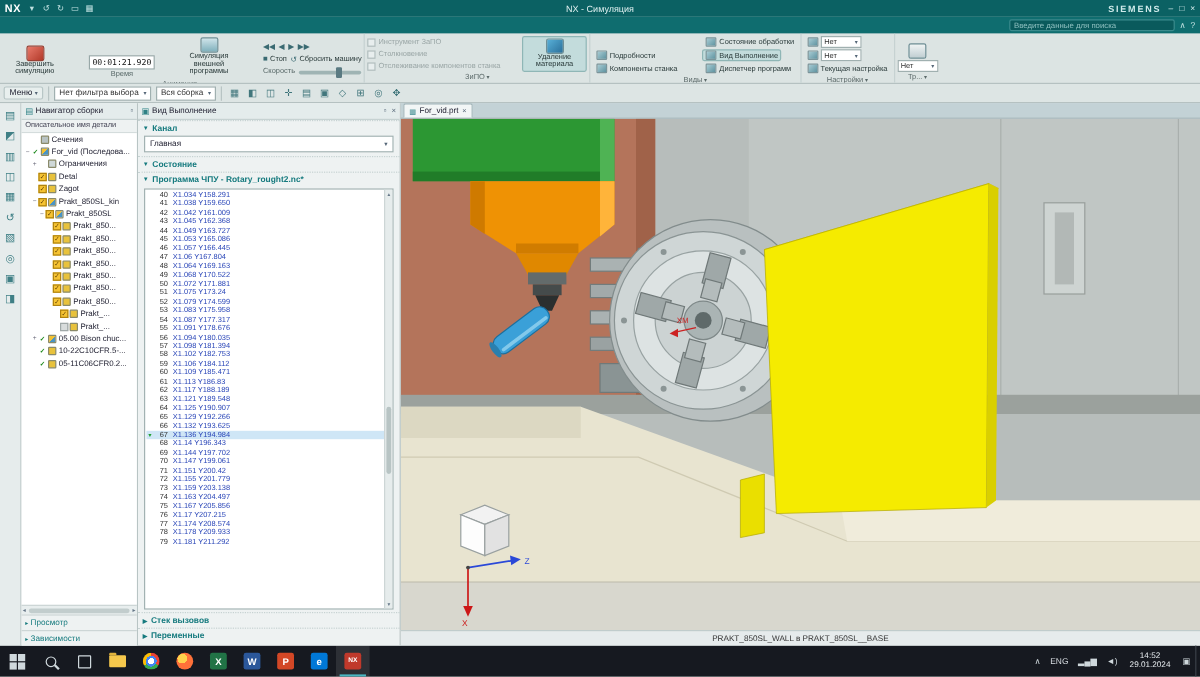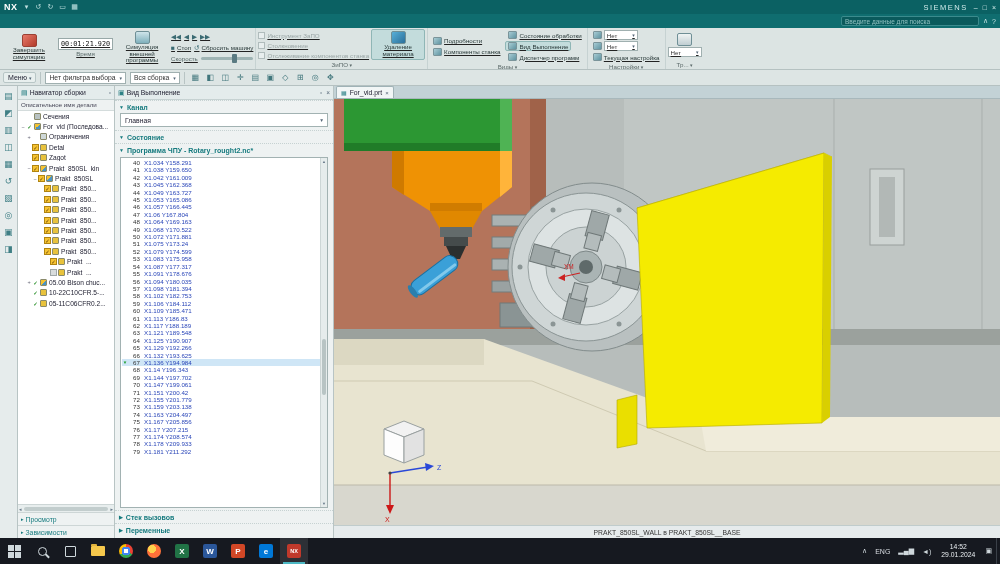--- a/index.html
+++ b/index.html
@@ -5,36 +5,36 @@
   *{margin:0;padding:0;box-sizing:border-box;font-family:"Liberation Sans",sans-serif;}
   html,body{background:#444;}
   #app{position:relative;width:1000px;height:564px;background:#d9e1e1;overflow:hidden;font-size:8px;color:#222;}
 
   
   .titlebar{height:14px;background:#0b6163;display:flex;align-items:center;color:#e8f4f4;padding:0 4px;gap:4px;}
   .nx-logo{font-weight:bold;font-size:9px;color:#fff;letter-spacing:.5px;}
   .qicon{font-size:7px;color:#bfe0e0;width:10px;text-align:center;cursor:default;}
   .tb-title{position:absolute;left:0;right:0;text-align:center;font-size:7.5px;color:#dff0f0;pointer-events:none;}
   .tb-right{margin-left:auto;display:flex;align-items:center;gap:6px;z-index:2;}
-  .brand{font-size:7.5px;letter-spacing:1.5px;color:#cfeaea;font-weight:normal;}
+  .brand{font-size:7.5px;letter-spacing:1.5px;color:#cfeaea;font-weight:bold;}
   .winctl{display:flex;gap:5px;font-size:7px;color:#d8eeee;}
 
   
   .tabrow{height:14px;background:#0f6d6f;display:flex;align-items:stretch;color:#d8ecec;}
   .rtab{padding:0 9px;display:flex;align-items:center;font-size:7.5px;cursor:default;}
   .rtab.active{background:#2f8587;color:#fff;}
   .tabrow-right{margin-left:auto;display:flex;align-items:center;gap:4px;padding-right:4px;}
   .searchbox{width:138px;height:10px;background:#0a5a5c;border:1px solid #3b8b8d;border-radius:2px;color:#9cc6c6;font-size:6.5px;padding:0 3px;}
   .searchbox::placeholder{color:#8fc0c0;}
   .tr-ic{color:#bfe0e0;font-size:7px;}
 
   
   .ribbon{height:42px;background:#dce4e3;border-bottom:1px solid #b5c1c1;display:flex;align-items:stretch;overflow:hidden;}
   .rgroup{display:flex;flex-direction:column;border-right:1px solid #c6d2d2;padding:1px 2px 0;}
-  .rgroup-content{flex:1;display:flex;align-items:center;gap:2px;text-decoration:underline;}
+  .rgroup-content{flex:1;display:flex;align-items:flex-end;gap:18px;}
   .rgroup-label{text-align:center;font-size:6.2px;color:#5c6a6a;height:9px;line-height:9px;white-space:nowrap;}
   .rgroup-label::after{content:" ▾";font-size:5px;}
   .rbtn{display:flex;flex-direction:column;align-items:center;padding:1px 2px;border:1px solid transparent;border-radius:2px;cursor:default;}
   .rbtn.pressed{background:#c3dcdc;border-color:#8fb6b6;}
   .ric{width:15px;height:13px;border-radius:2px;border:1px solid #6f8f96;background:linear-gradient(135deg,#6fb3c0,#2e7a8a);}
   .ric.red{background:linear-gradient(135deg,#e8796a,#b23a2a);border-color:#9a4034;}
   .ric.mon{background:linear-gradient(180deg,#cfe4ea,#7fb0bc);}
   .ric.cube{background:linear-gradient(135deg,#58b0d8,#2a6f9a);}
   .ric.doc{background:linear-gradient(180deg,#f0f4f4,#c0ced2);}
   .rlabel{font-size:6.2px;line-height:6.6px;text-align:center;color:#2a3a3a;max-width:48px;}
@@ -148,20 +148,21 @@
 
   <div class="titlebar">
     <span class="nx-logo">NX</span>
     <span id="quick-icons" style="display:flex;gap:2px;">
         <span class="qicon">▾</span>
         <span class="qicon">↺</span>
         <span class="qicon">↻</span>
         <span class="qicon">▭</span>
         <span class="qicon">▦</span>
       </span>
+    <span class="tb-title">NX - Симуляция</span>
     <span class="tb-right">
       <span class="brand">SIEMENS</span>
       <span class="winctl">
         <span>–</span>
         <span>□</span>
         <span>×</span>
       </span>
     </span>
   </div>
 

